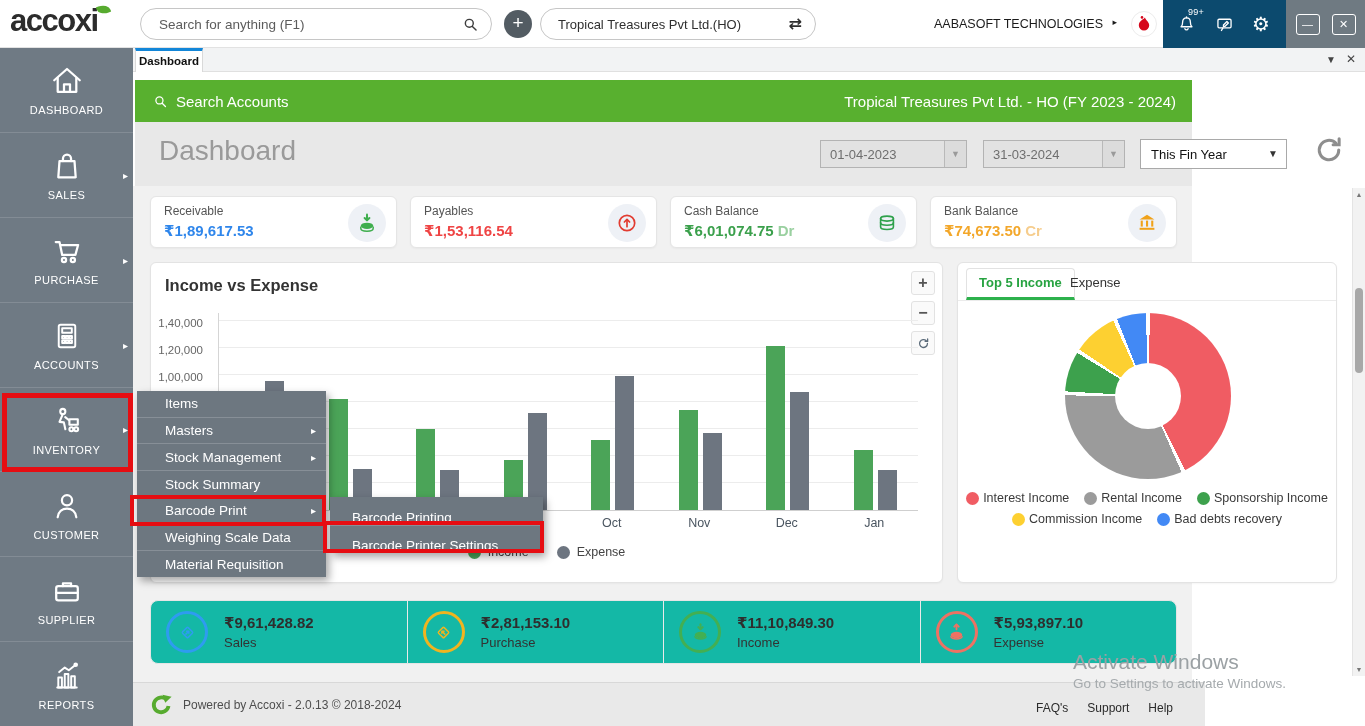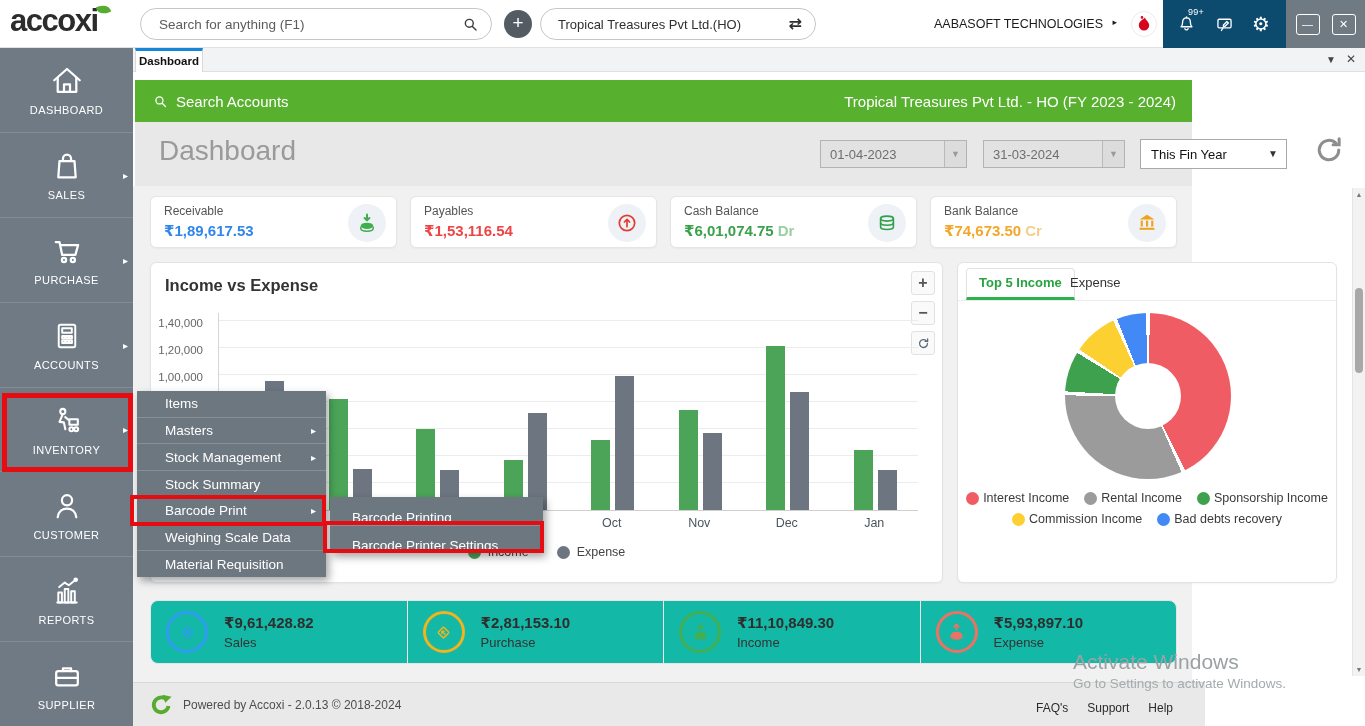--- a/index.html
+++ b/index.html
@@ -256,37 +256,37 @@
         <span class="sb-arrow">▸</span>
       </div>
       <div class="sb-item">
         <span class="sb-icon"><svg viewBox="0 0 24 24" fill="none" stroke="#fff" stroke-width="1.5" stroke-linecap="round" stroke-linejoin="round">
             <circle cx="12" cy="8.2" r="3.4"></circle>
             <path d="M5.8 19.5c.4-3.6 2.9-5.7 6.2-5.7s5.8 2.1 6.2 5.7"></path>
           </svg></span>
         <span class="sb-label">CUSTOMER</span>
       </div>
       <div class="sb-item">
+        <span class="sb-icon"><svg viewBox="0 0 24 24" fill="none" stroke="#fff" stroke-width="1.5" stroke-linecap="round" stroke-linejoin="round">
+            <rect x="4.8" y="8.8" width="14.4" height="9.4" rx="1.4"></rect>
+            <path d="M9.3 8.8V6.9h5.4v1.9"></path>
+            <path d="M4.8 13.2h14.4"></path>
+          </svg></span>
+        <span class="sb-label">SUPPLIER</span>
+      </div>
+      <div class="sb-item">
         <span class="sb-icon"><svg viewBox="0 0 24 24" fill="none" stroke="#fff" stroke-width="1.3" stroke-linecap="round" stroke-linejoin="round">
             <path d="M5.5 19.6h13"></path>
             <rect x="6.2" y="13" width="2.4" height="6.6"></rect>
             <rect x="10.5" y="10.6" width="2.4" height="9"></rect>
             <rect x="14.8" y="12.2" width="2.4" height="7.4"></rect>
             <path d="M6.8 9.4l3.7-3 2.7 1.8 4.4-3.5"></path>
             <circle cx="17.8" cy="4.5" r=".9"></circle>
           </svg></span>
         <span class="sb-label">REPORTS</span>
-      </div>
-      <div class="sb-item">
-        <span class="sb-icon"><svg viewBox="0 0 24 24" fill="none" stroke="#fff" stroke-width="1.5" stroke-linecap="round" stroke-linejoin="round">
-            <rect x="4.8" y="8.8" width="14.4" height="9.4" rx="1.4"></rect>
-            <path d="M9.3 8.8V6.9h5.4v1.9"></path>
-            <path d="M4.8 13.2h14.4"></path>
-          </svg></span>
-        <span class="sb-label">SUPPLIER</span>
       </div>
     </div>
 
   <div id="tabstrip">
     <div id="tab-dashboard">Dashboard</div>
     <span id="tab-caret">▼</span>
     <span id="tab-close">✕</span>
   </div>
 
   <div id="main">

